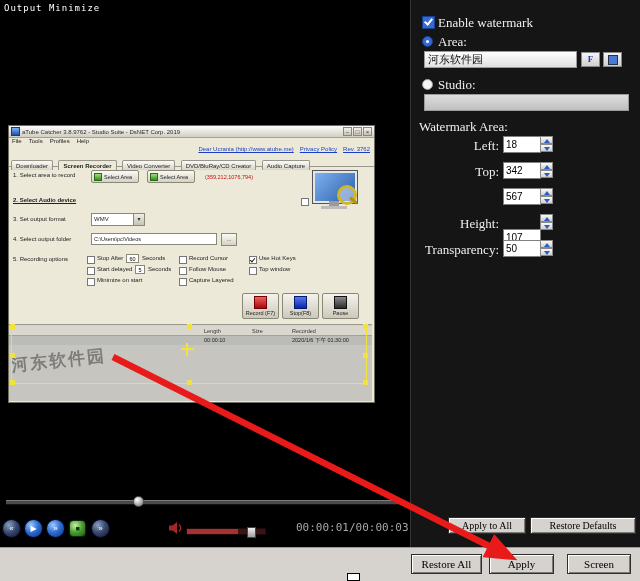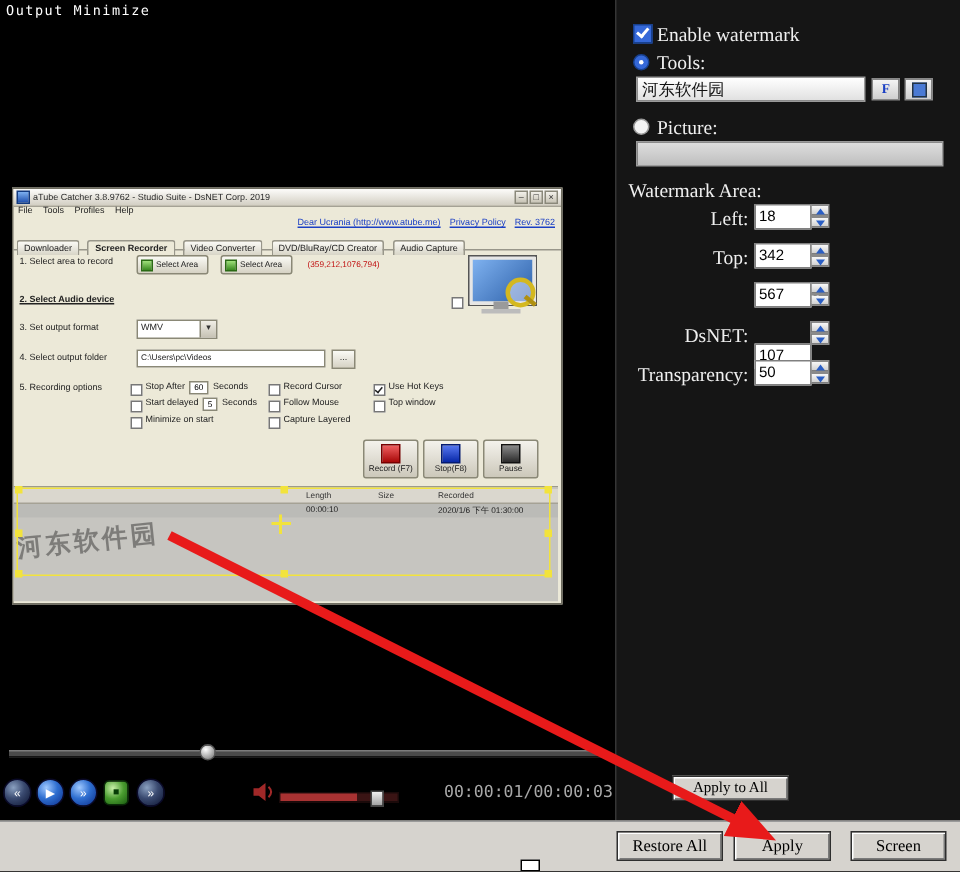--- a/index.html
+++ b/index.html
@@ -286,28 +286,28 @@
 
       <span class="time">00:00:01/00:00:03</span>
     </div>
   </div>
 
   <div class="side-panel">
     <span class="p-check"></span>
     <span class="p-lbl" style="left:27px;top:15px;">Enable watermark</span>
 
     <span class="p-radio sel" style="left:11px;top:36px;"></span>
-    <span class="p-lbl" style="left:27px;top:34px;">Tools:</span>
+    <span class="p-lbl" style="left:27px;top:34px;">Area:</span>
 
     <input class="p-input text" value="河东软件园" style="">
     <span class="mini-btn" style="left:170px;">F</span>
     <span class="mini-btn" style="left:192px;"><span class="swatch"></span></span>
 
     <span class="p-radio unsel" style="left:11px;top:79px;"></span>
-    <span class="p-lbl" style="left:27px;top:77px;">Picture:</span>
+    <span class="p-lbl" style="left:27px;top:77px;">Studio:</span>
     <input class="p-input pic" disabled="" style="">
 
     <span class="p-lbl" style="left:8px;top:119px;">Watermark Area:</span>
 
     <span class="f-label" style="top:138px;">Left:</span>
     <input class="f-input" style="top: 136px;" value="18">
     <span class="spin" style="top:136px;">
       <span class="up"></span>
         <span class="dn"></span>
     </span>
@@ -319,35 +319,36 @@
         <span class="dn"></span>
     </span>
 
     <span class="f-label" style="top:190px;margin-left:48px;">Width:</span>
     <input class="f-input" style="top: 188px;" value="567">
     <span class="spin" style="top:188px;">
       <span class="up"></span>
         <span class="dn"></span>
     </span>
 
-    <span class="f-label" style="top:216px;">DsNET:</span>
+    <span class="f-label" style="top:216px;">Height:</span>
     <input class="f-input" style="top: 214px; margin-top: 15px;" value="107">
     <span class="spin" style="top:214px;">
       <span class="up"></span>
         <span class="dn"></span>
     </span>
 
     <span class="f-label" style="top:242px;">Transparency:</span>
     <input class="f-input" style="top: 240px;" value="50">
     <span class="spin" style="top:240px;">
       <span class="up"></span>
         <span class="dn"></span>
     </span>
 
     <span class="gray-btn" style="left:37px;top:517px;width:78px;height:17px;font-size:10px;line-height:15px;">Apply to All</span>
+    <span class="gray-btn" style="left:119px;top:517px;width:106px;height:17px;font-size:10px;line-height:15px;">Restore Defaults</span>
   </div>
 
   <div class="bottom-bar">
     <span class="gray-btn" style="left:411px;top:6px;width:71px;height:20px;font-size:11px;line-height:18px;">Restore All</span>
     <span class="gray-btn" style="left:489px;top:6px;width:65px;height:20px;font-size:11px;line-height:18px;">Apply</span>
     <span class="gray-btn" style="left:567px;top:6px;width:64px;height:20px;font-size:11px;line-height:18px;">Screen</span>
     <span class="grip"></span>
   </div>
 
   <svg class="arrow-overlay" viewBox="0 0 640 581">

